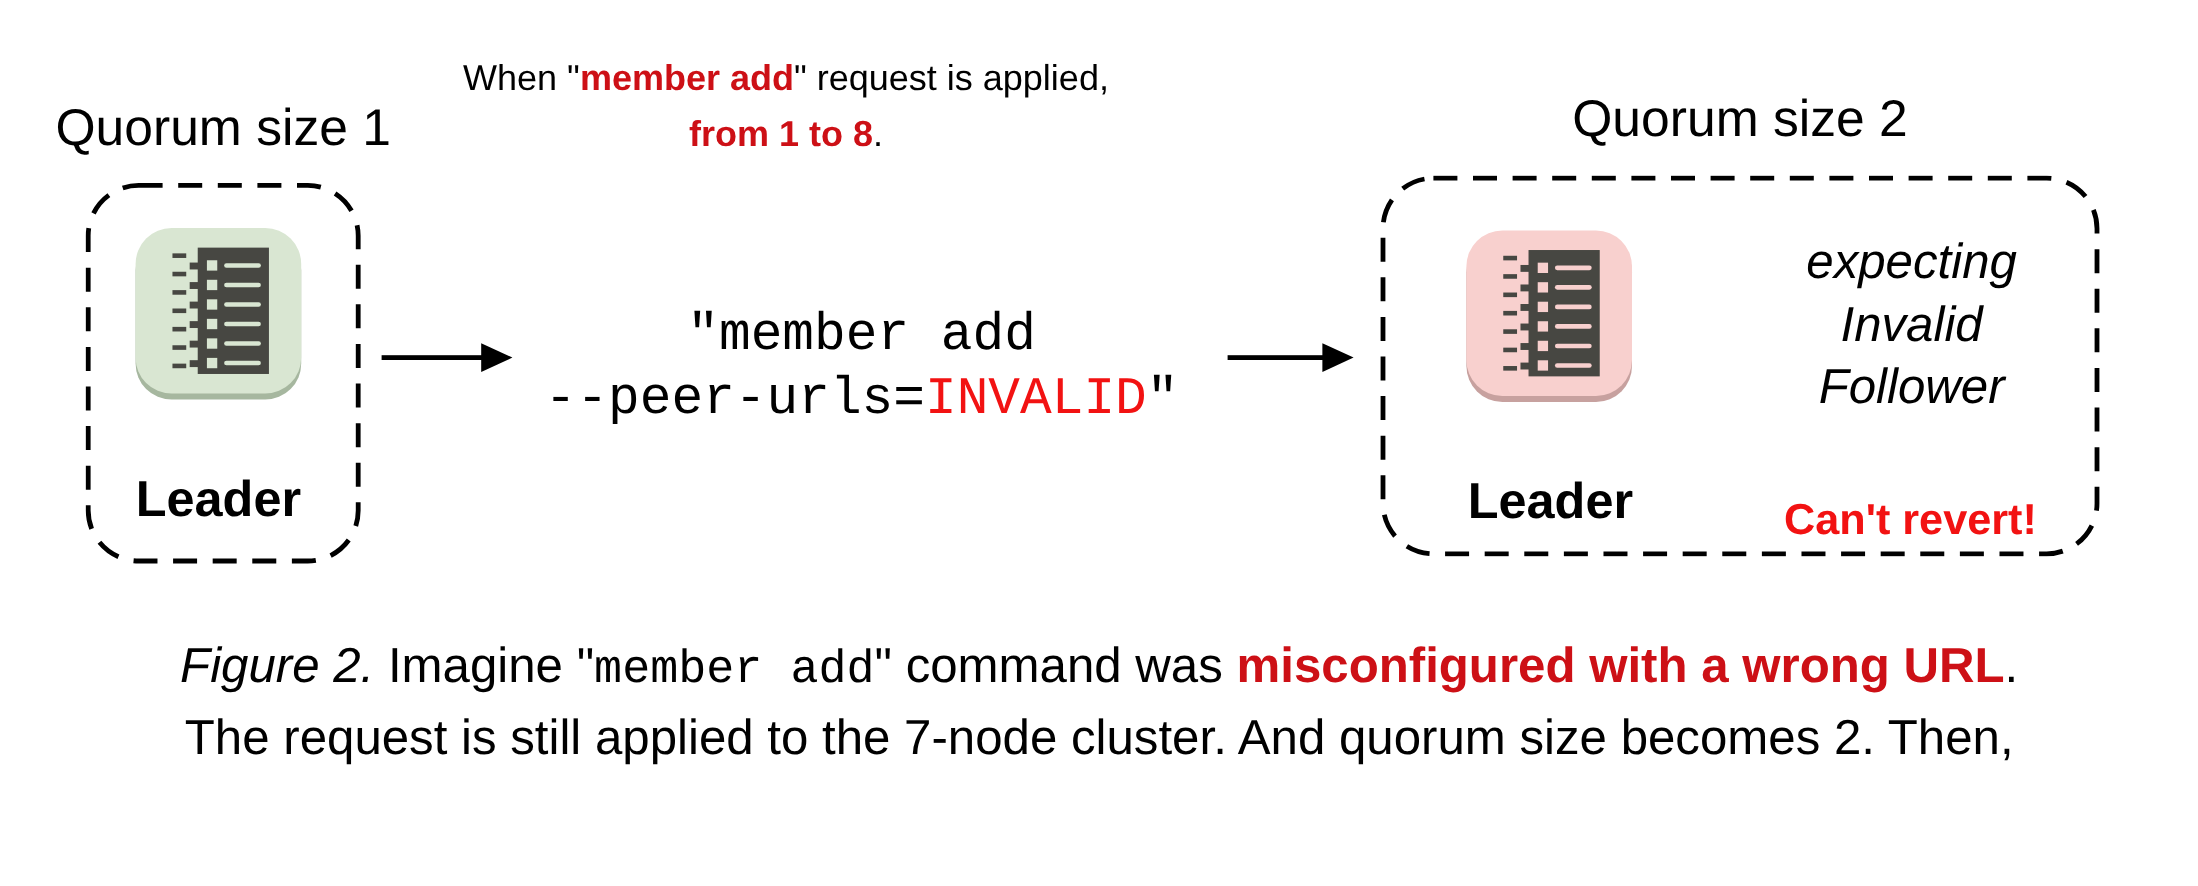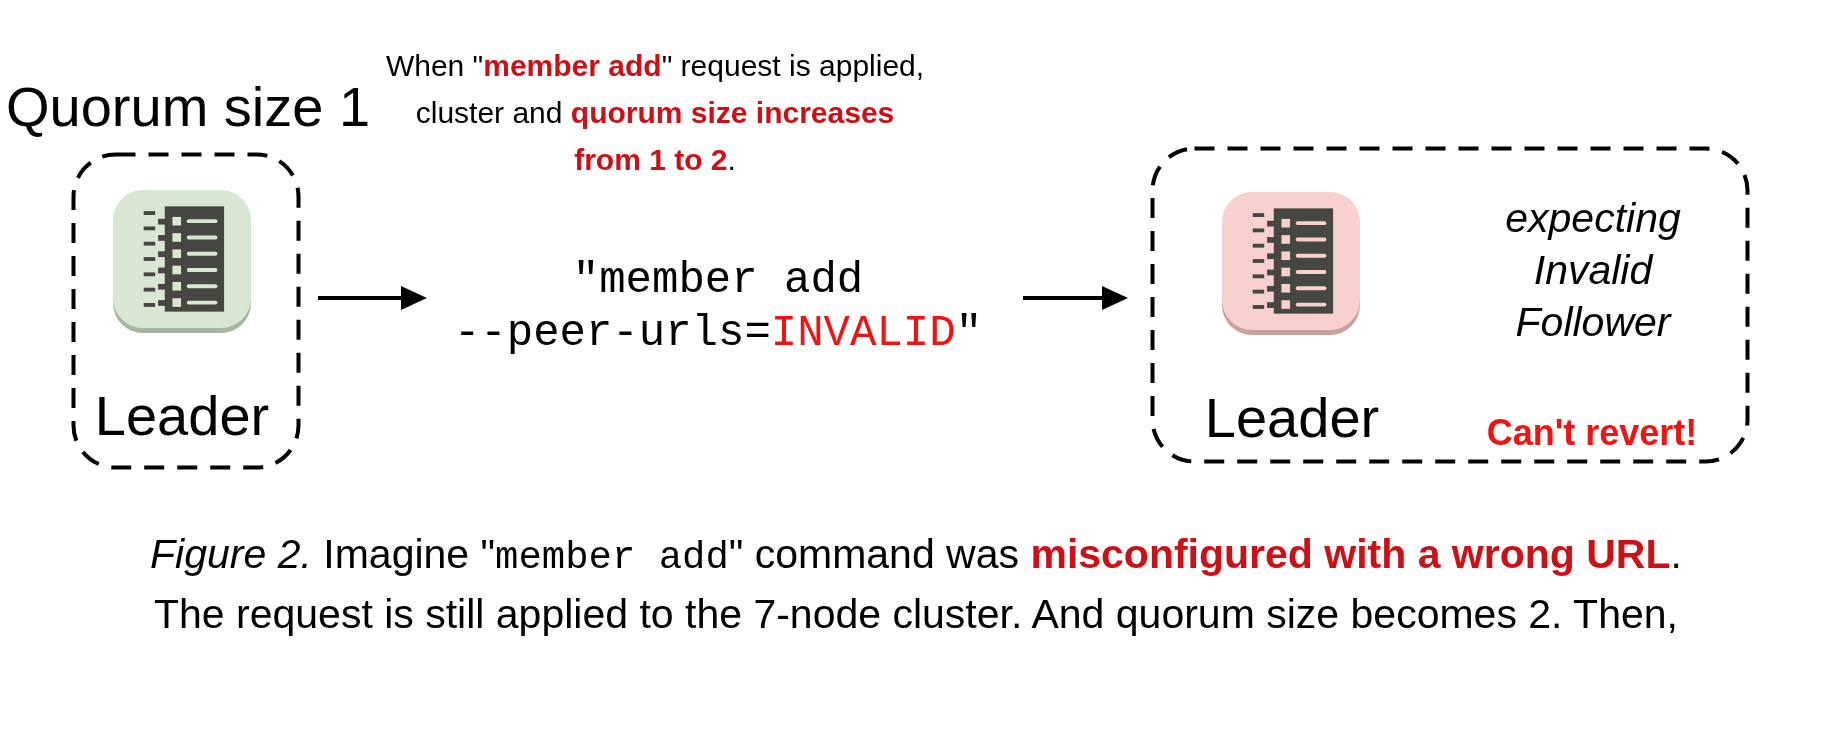--- a/index.html
+++ b/index.html
@@ -9,34 +9,34 @@
     --glyph-dark:#474742; --ink:#000000;
   }
   html,body{margin:0;padding:0;background:#fff;}
   .canvas{
     position:relative;width:1832px;height:738px;background:#ffffff;overflow:hidden;
     font-family:"Liberation Sans",sans-serif;color:var(--ink);
   }
   .abs{position:absolute;}
   .ctr{text-align:center;}
   
-  .cluster-title{font-size:56px;line-height:46px;white-space:nowrap;}
+  .cluster-title{font-size:43px;line-height:46px;white-space:nowrap;}
   
   .dashed-box{position:absolute;}
   .dashed-box rect{fill:none;stroke:#000;stroke-width:4;stroke-dasharray:20 13;}
   
   .node{position:absolute;width:138px;height:138px;border-radius:30px;
         display:flex;align-items:center;justify-content:center;}
   .green-node{background:var(--green-bg);box-shadow:0 5px 0 var(--green-shadow);}
   .pink-node{background:var(--pink-bg);box-shadow:0 5px 0 var(--pink-shadow);}
   .node svg{width:134px;height:134px;display:block;}
   .ledger .dark{fill:var(--glyph-dark);}
   .green-node .row{fill:var(--green-bg);}
   .pink-node .row{fill:var(--pink-bg);}
-  .node-label{font-size:56px;line-height:48px;white-space:nowrap;}
+  .node-label{font-size:42px;line-height:48px;white-space:nowrap;font-weight:bold;}
   
   .annotation{font-size:30px;line-height:47px;}
   .em{color:var(--crimson);font-weight:bold;}
   
   .command{font-family:"Liberation Mono",monospace;font-size:44px;line-height:53px;white-space:nowrap;}
   .command .val{color:var(--bright-red);}
   
   .arrow{position:absolute;height:4px;background:#000;}
   .arrow::after{content:'';position:absolute;right:-25px;top:-10px;width:0;height:0;
     border-top:12px solid transparent;border-bottom:12px solid transparent;border-left:26px solid #000;}
@@ -91,32 +91,32 @@
         <rect x="60" y="111" width="9" height="9"></rect>
           <rect x="75" y="113.5" width="32" height="4" rx="2"></rect>
       </g>
     </svg>
   </div>
 
   <div class="abs ctr node-label" style="left:62px;top:392px;width:240px;">Leader</div>
 
   <div class="abs ctr annotation" style="left:300px;top:42px;width:710px;">
     <div><span>When "</span><span class="em">member add</span><span>" request is applied,</span></div>
-    <div><span>cluster and </span><span class="em">quorum size increases</span></div>
-    <div><span class="em">from 1 to 2</span><span>.</span></div>
+    <div><span class="em">from 1 to 8</span><span>.</span></div>
   </div>
 
   <div class="abs ctr command" style="left:438px;top:254px;width:560px;">
     <div>"member add</div>
     <div><span>--peer-urls=</span><span class="val">INVALID</span><span>"</span></div>
   </div>
 
   <div class="arrow" style="left:318px;top:296px;width:84px;"></div>
   <div class="arrow" style="left:1023px;top:296px;width:80px;"></div>
 
+  <div class="abs ctr cluster-title" style="left:1270px;top:76px;width:360px;">Quorum size 2</div>
 
   <svg class="dashed-box" style="left:1150px;top:146px;" width="600" height="318">
     <rect x="2.5" y="2.5" width="595" height="313" rx="42"></rect>
   </svg>
 
   <div class="node pink-node" style="left:1222px;top:192px;">
     <svg viewBox="0 0 140 140" class="ledger">
       <g class="dark">
         <rect x="30" y="20" width="12" height="4"></rect>
           <rect x="30" y="36" width="12" height="4"></rect>

